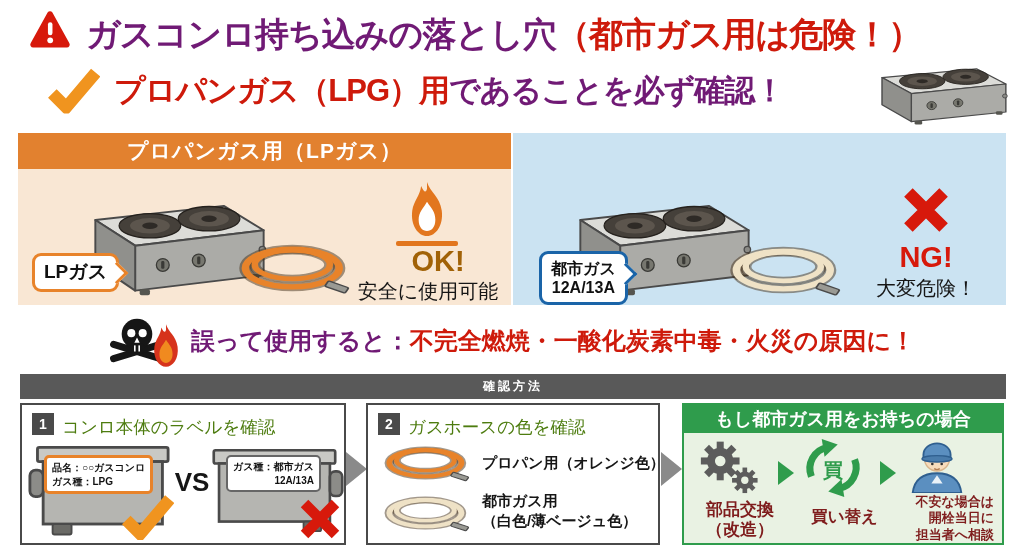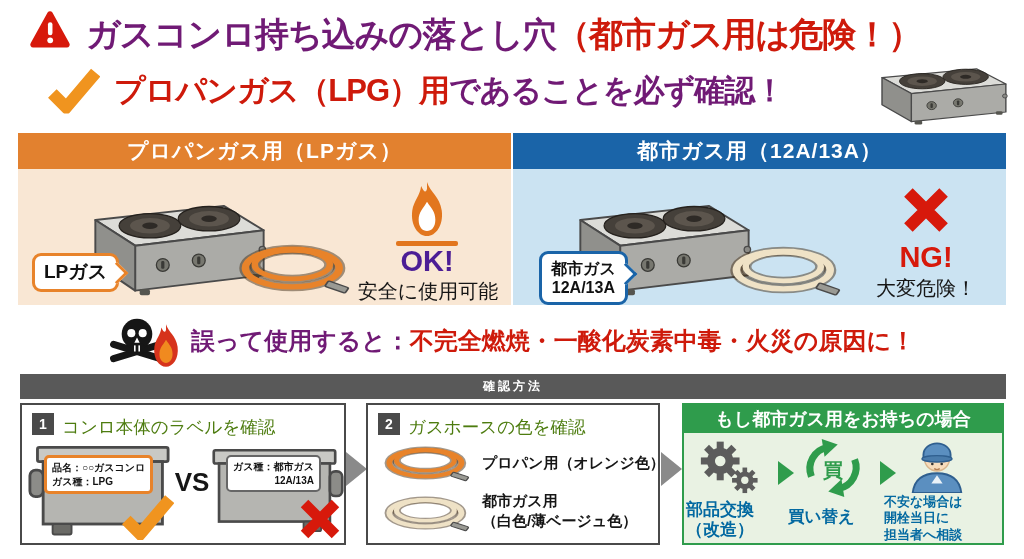--- a/index.html
+++ b/index.html
@@ -31,21 +31,21 @@
   .step{background:#fff;border:2px solid #4a4a4a;box-sizing:border-box;}
   .badge{position:absolute;width:22px;height:22px;background:#4a4a4a;color:#fff;font-size:14px;font-weight:700;
          display:flex;align-items:center;justify-content:center;}
   .stitle{position:absolute;font-size:17.5px;font-weight:400;color:#4d7c0f;white-space:nowrap;}
   .lbl{position:absolute;background:#fff;font-weight:800;color:#111;line-height:1.35;border-radius:5px;
        font-size:10px;padding:3px 5px;white-space:nowrap;}
   .vs{position:absolute;font-size:26px;font-weight:900;color:#161616;text-align:center;}
   .tri-r{width:0;height:0;border-top:17px solid transparent;border-bottom:17px solid transparent;border-left:21px solid #8a8a8a;}
   .tri-g{width:0;height:0;border-top:12px solid transparent;border-bottom:12px solid transparent;border-left:16px solid #2F9C4C;}
   .hoselbl{position:absolute;font-size:15px;font-weight:800;line-height:1.35;color:#161616;white-space:nowrap;}
-  .g-opt{position:absolute;font-weight:900;color:#0369a1;text-align:left;line-height:1.2;}
+  .g-opt{position:absolute;font-weight:900;color:#7f1d1d;text-align:right;line-height:1.2;}
 </style>
 </head>
 <body>
 
 <div class="cv">
 
   <svg width="0" height="0" style="position:absolute" aria-hidden="true">
     <defs>
       <symbol id="sym-stove" viewBox="0 0 330 175">
         <polygon points="55,54 255,32 317,70 117,94" fill="#DCDCD8" stroke="#4a4a4a" stroke-width="3" stroke-linejoin="round"></polygon>
@@ -147,28 +147,25 @@
     <div class="bubble" style="left:14px;top:120px;border-color:#E8832A;font-size:19px;">
       <span>LPガス</span>
       <i class="tail" style="border-color:#E8832A;"></i>
     </div>
     <div class="abs" style="left:387px;top:48px;width:44px;height:57px;color:#E2761E;">
       <svg viewBox="0 0 44 58" width="44" height="57">
           <use href="#sym-flame"></use>
         </svg>
     </div>
     <div class="abs" style="left:378px;top:108px;width:62px;height:5px;background:#E2761E;border-radius:2px;"></div>
-    <div class="abs status" style="left:349px;top:114px;width:120px;color:#4c1d95;">OK!</div>
+    <div class="abs status" style="left:360px;top:114px;width:120px;color:#a16207;">OK!</div>
     <div class="abs note" style="left:328px;top:145px;width:164px;">安全に使用可能</div>
   </div>
 
   <div class="abs" style="left:513px;top:133px;width:493px;height:172px;background:#CBE3F2;">
-    <div class="cmp-hd" style="background:#1A64A8;">
-      <span>都市ガス用（12A/13A）</span>
-    </div>
     <div class="abs" style="left:32px;top:52px;width:212px;height:113px;">
       <svg viewBox="0 0 330 175" width="212" height="113">
           <use href="#sym-stove"></use>
         </svg>
     </div>
     <div class="abs" style="left:214px;top:106px;width:122px;height:62px;color:#EFE2C6;">
       <svg viewBox="0 0 130 92" width="122" height="62" preserveAspectRatio="none">
           <use href="#sym-hose"></use>
         </svg>
     </div>

